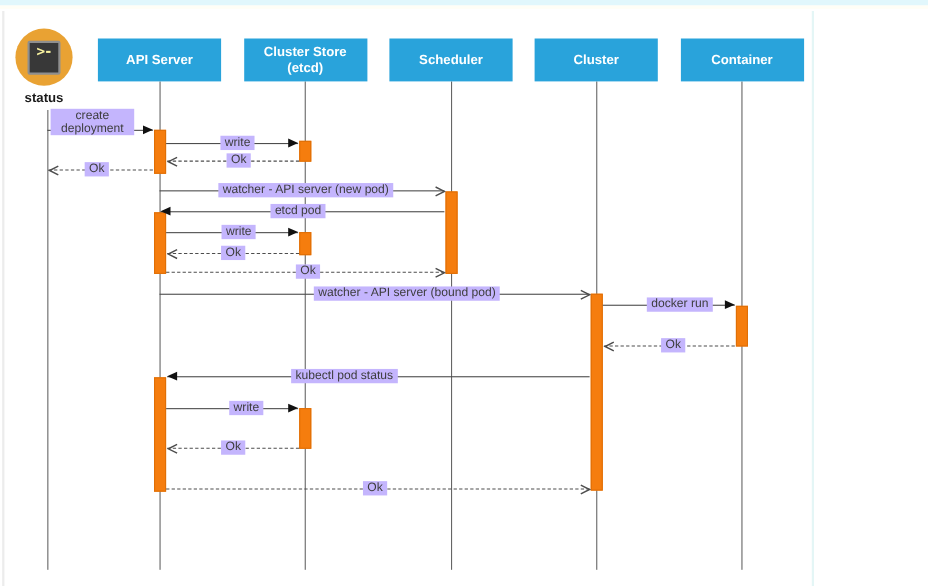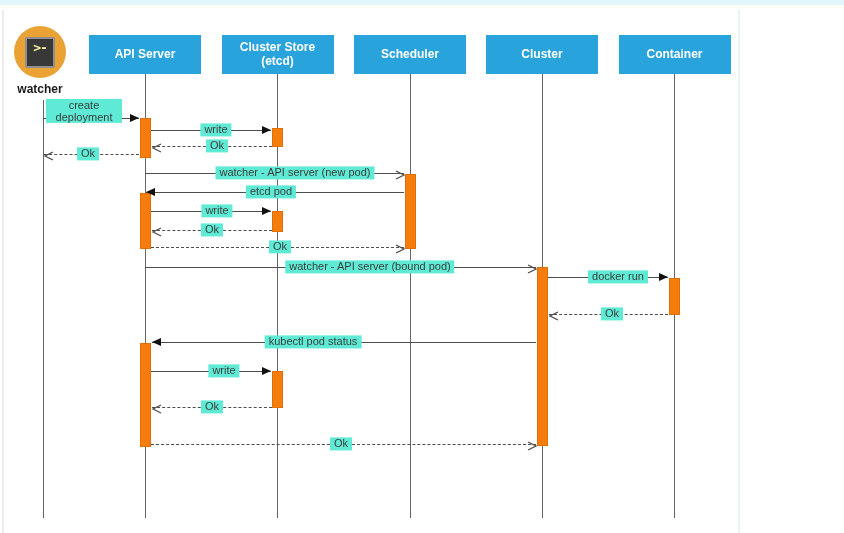--- a/index.html
+++ b/index.html
@@ -31,21 +31,21 @@
 
   .msg-line{position:absolute;height:0;}
   .msg-line.solid{border-top:1px solid var(--c-arrow,#4d4d4d);}
   .msg-line.dashed{border-top:1px dashed var(--c-arrow,#4d4d4d);}
 
   .ah-fill{position:absolute;width:0;height:0;border-top:4px solid transparent;border-bottom:4px solid transparent;}
   .ah-fill.r{border-left:9px solid var(--c-ahead,#111);}
   .ah-fill.l{border-right:9px solid var(--c-ahead,#111);}
   .ah-open{position:absolute;}
 
-  .msg-label{position:absolute;transform:translate(-50%,-50%);background:#5eead4;
+  .msg-label{position:absolute;transform:translate(-50%,-50%);background:#c4b5fd;
     padding:0 4px;font-size:11px;color:var(--c-label,#3d3d3d);white-space:nowrap;line-height:1.2;}
   .msg-label.block{white-space:normal;width:74px;text-align:center;line-height:1.1;padding:0 1px;}
 </style>
 </head>
 <body>
 
 <div class="canvas">
   <div class="top-strip"></div>
   <div class="top-strip2"></div>
   <div class="page-edge left"></div>
@@ -57,21 +57,21 @@
       <div class="lifeline" style="left: 409.5px; top: 74px; height: 444px;"></div>
       <div class="lifeline" style="left: 541.5px; top: 74px; height: 444px;"></div>
       <div class="lifeline" style="left: 674px; top: 74px; height: 444px;"></div>
     </div>
   <div id="layer-headers">
       <div class="kcircle" style="left: 14px; top: 26px;">
         <div class="kterm">
           <span class="kglyph">&gt;-</span>
         </div>
       </div>
-      <div class="klabel" style="left: 40px; top: 82px;">watcher</div>
+      <div class="klabel" style="left: 40px; top: 82px;">status</div>
       <div class="actor-box" style="left: 89px; top: 35px;">
         <span class="wrapcap">API Server</span>
       </div>
       <div class="actor-box" style="left: 221.5px; top: 35px;">
         <span class="wrapcap">Cluster Store (etcd)</span>
       </div>
       <div class="actor-box" style="left: 354px; top: 35px;">
         <span class="wrapcap">Scheduler</span>
       </div>
       <div class="actor-box" style="left: 486px; top: 35px;">
@@ -106,21 +106,21 @@
       <span class="msg-label" style="left: 217px; top: 146px;">Ok</span>
       <div class="msg-line dashed" style="left: 44px; top: 154px; width: 95px;"></div>
       <div class="ah-open" style="left: 43px; top: 148px;"><svg width="12" height="12">
           <polyline points="10,2 2,6 10,10" fill="none" stroke="#4d4d4d" stroke-width="1.3"></polyline>
         </svg></div>
       <span class="msg-label" style="left: 88px; top: 154px;">Ok</span>
       <div class="msg-line solid" style="left: 145px; top: 173px; width: 259px;"></div>
       <div class="ah-open" style="left: 394px; top: 167px;"><svg width="12" height="12">
           <polyline points="2,2 10,6 2,10" fill="none" stroke="#4d4d4d" stroke-width="1.3"></polyline>
         </svg></div>
-      <span class="msg-label" style="left: 295px; top: 173px;">watcher - API server (new pod)</span>
+      <span class="msg-label" style="left: 278px; top: 173px;">watcher - API server (new pod)</span>
       <div class="msg-line solid" style="left: 146px; top: 192px; width: 258px;"></div>
       <div class="ah-fill l" style="left: 146px; top: 188px;"></div>
       <span class="msg-label" style="left: 271px; top: 192px;">etcd pod</span>
       <div class="msg-line solid" style="left: 151px; top: 211px; width: 120px;"></div>
       <div class="ah-fill r" style="left: 262px; top: 207px;"></div>
       <span class="msg-label" style="left: 217px; top: 211px;">write</span>
       <div class="msg-line dashed" style="left: 152px; top: 230px; width: 120px;"></div>
       <div class="ah-open" style="left: 151px; top: 224px;"><svg width="12" height="12">
           <polyline points="10,2 2,6 10,10" fill="none" stroke="#4d4d4d" stroke-width="1.3"></polyline>
         </svg></div>

